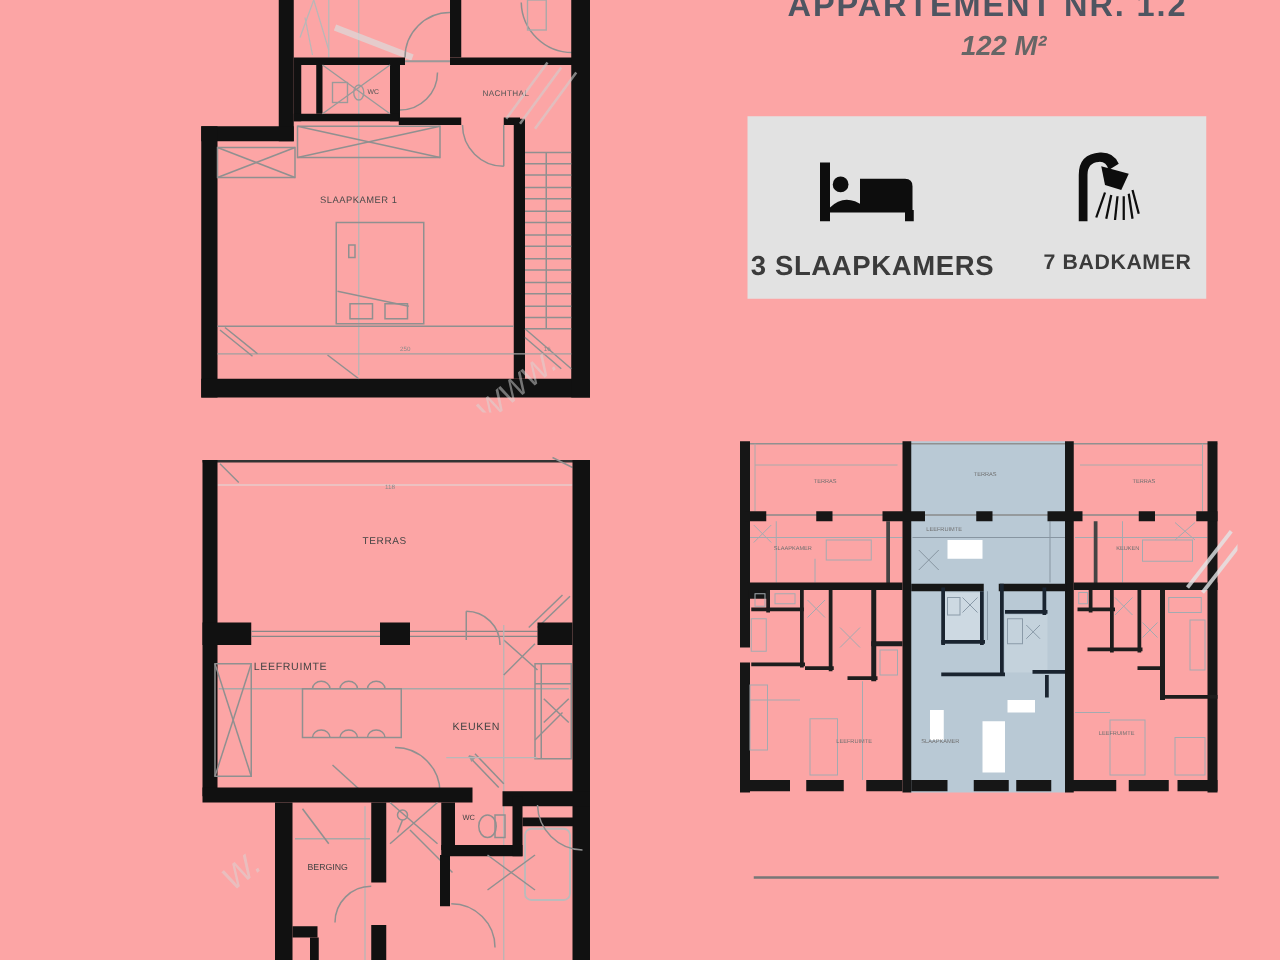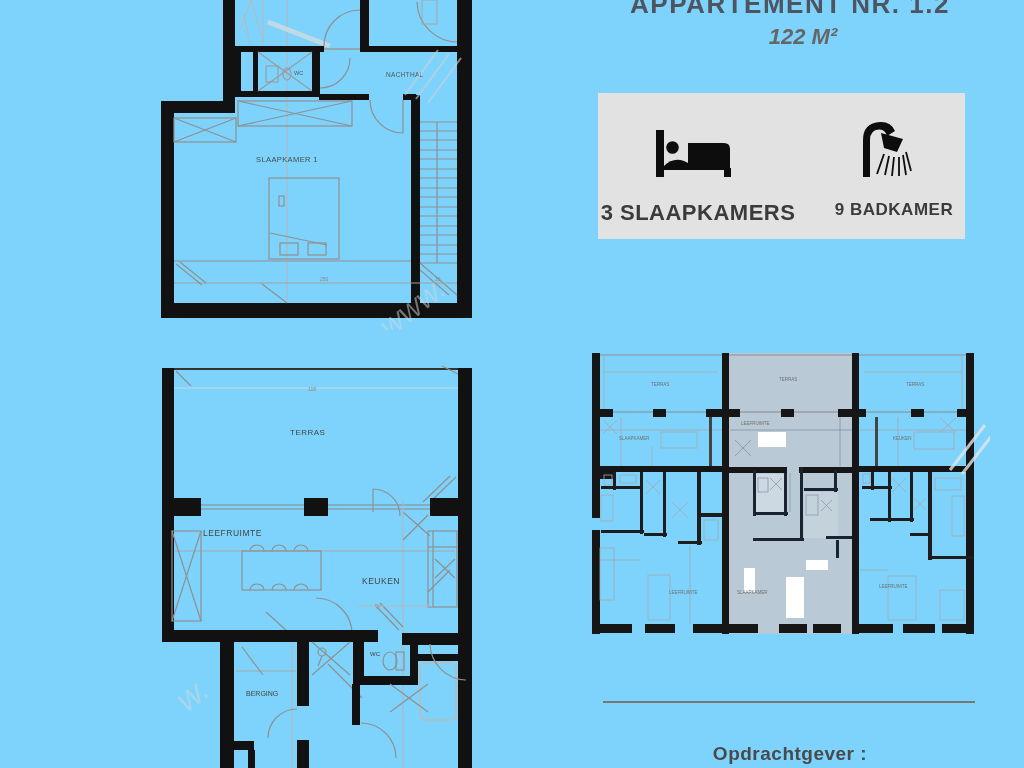--- a/index.html
+++ b/index.html
@@ -1,16 +1,16 @@
 <!DOCTYPE html>
 <html><head>
 <meta charset="utf-8">
 <style>
   html,body{margin:0;padding:0;background:#fff;}
-  #page{position:relative;width:1024px;height:768px;background:#7dd3fc;overflow:hidden;
+  #page{position:relative;width:1024px;height:768px;background:#fca5a5;overflow:hidden;
         font-family:"Liberation Sans",sans-serif;}
   .abs{position:absolute;}
 </style>
 </head>
 <body>
 <div id="page">
 
   <div class="abs" style="left:560px;top:-11px;width:460px;text-align:center;font-size:26px;font-weight:bold;letter-spacing:1.5px;color:#4e5561;">APPARTEMENT NR. 1.2</div>
 
   <div class="abs" style="left:573px;top:24px;width:460px;text-align:center;font-size:22px;font-style:italic;font-weight:bold;color:#666;letter-spacing:0px;">122 M²</div>
@@ -35,25 +35,24 @@
         <line x1="894" y1="157" x2="892" y2="176"></line>
         <line x1="899" y1="157" x2="899" y2="176"></line>
         <line x1="903" y1="155" x2="906" y2="175"></line>
         <line x1="906" y1="152" x2="911" y2="171"></line>
       </g>
     </g>
   </svg>
 
   <div class="abs" style="left:598px;top:200px;width:200px;text-align:center;font-size:22px;font-weight:bold;color:#3b3b3b;letter-spacing:0.5px;">3 SLAAPKAMERS</div>
 
-  <div class="abs" style="left:798px;top:200px;width:192px;text-align:center;font-size:17px;font-weight:bold;color:#3b3b3b;letter-spacing:0.5px;">9 BADKAMER</div>
+  <div class="abs" style="left:798px;top:200px;width:192px;text-align:center;font-size:17px;font-weight:bold;color:#3b3b3b;letter-spacing:0.5px;">7 BADKAMER</div>
 
   <div class="abs" style="left:603px;top:701px;width:372px;height:2px;background:#777;"></div>
 
-  <div class="abs" style="left:560px;top:743px;width:460px;text-align:center;font-size:19px;font-weight:bold;color:#4a4a4a;letter-spacing:0.5px;">Opdrachtgever :</div>
 
   <svg class="abs" style="left:140px;top:0px;" width="350" height="330" viewBox="140 0 350 330">
 
     <line x1="287" y1="0" x2="287" y2="300" stroke="#b5b5b5" stroke-width="1"></line>
 
     <g stroke="#b8b8b8" stroke-width="1" fill="none">
       <line x1="240" y1="30" x2="251" y2="0"></line>
       <line x1="251" y1="0" x2="263" y2="40"></line>
       <line x1="244" y1="14" x2="250" y2="44"></line>
       <line x1="263" y1="0" x2="263" y2="46"></line>

